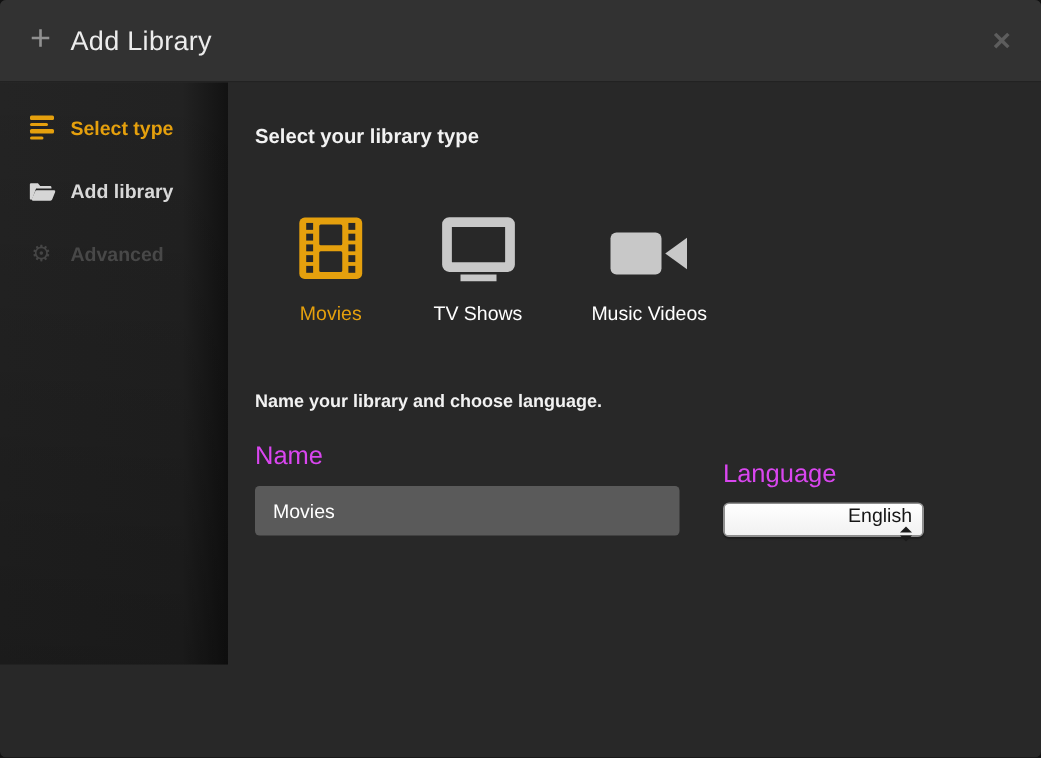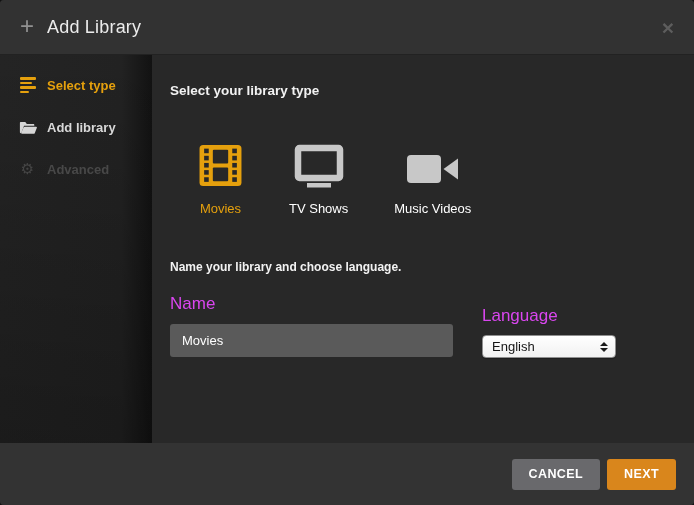--- a/index.html
+++ b/index.html
@@ -51,22 +51,23 @@
   .f-name{position:absolute;left:0;top:0;width:283px;}
   .f-lang{position:absolute;left:312px;top:12px;width:150px;}
   .textbox{
     margin-top:10px;width:283px;height:33px;box-sizing:border-box;border-radius:3px;
     background:#5a5a5a;display:flex;align-items:center;padding:0 12px;
     font-size:13px;color:#fff;cursor:text;
   }
   .selectbox{
     margin-top:9px;width:134px;height:23px;box-sizing:border-box;border-radius:4px;
     background:linear-gradient(#ffffff,#f1f1f1);border:1px solid #8f8f8f;
-    display:flex;align-items:center;padding:0 7px 0 9px;cursor:pointer;
+    display:flex;align-items:flex-end;padding:0 7px 0 9px;cursor:pointer;
     box-shadow:0 1px 1px rgba(0,0,0,.3);
+    flex-direction:column;
   }
   .selectbox .val{font-size:13px;color:#151515;flex:1;}
   .arrows{display:flex;flex-direction:column;gap:2px;align-items:center;}
   .arrows b{display:block;width:0;height:0;border-left:4px solid transparent;border-right:4px solid transparent;}
   .arrows b.up{border-bottom:4.5px solid #1c1c1c;}
   .arrows b.dn{border-top:4.5px solid #1c1c1c;}
   
   .ftr{
     position:absolute;left:0;right:0;bottom:0;height:62px;background:#333333;
     display:flex;align-items:center;justify-content:flex-end;gap:7px;padding-right:18px;box-sizing:border-box;
@@ -185,18 +186,14 @@
           <span class="val">English</span>
           <span class="arrows">
               <b class="up"></b>
               <b class="dn"></b>
             </span>
         </div>
       </div>
     </div>
   </div>
 
-  <div class="ftr">
-    <button class="btn cancel">CANCEL</button>
-    <button class="btn next">NEXT</button>
-  </div>
 
 </div>
 
 </body></html>

